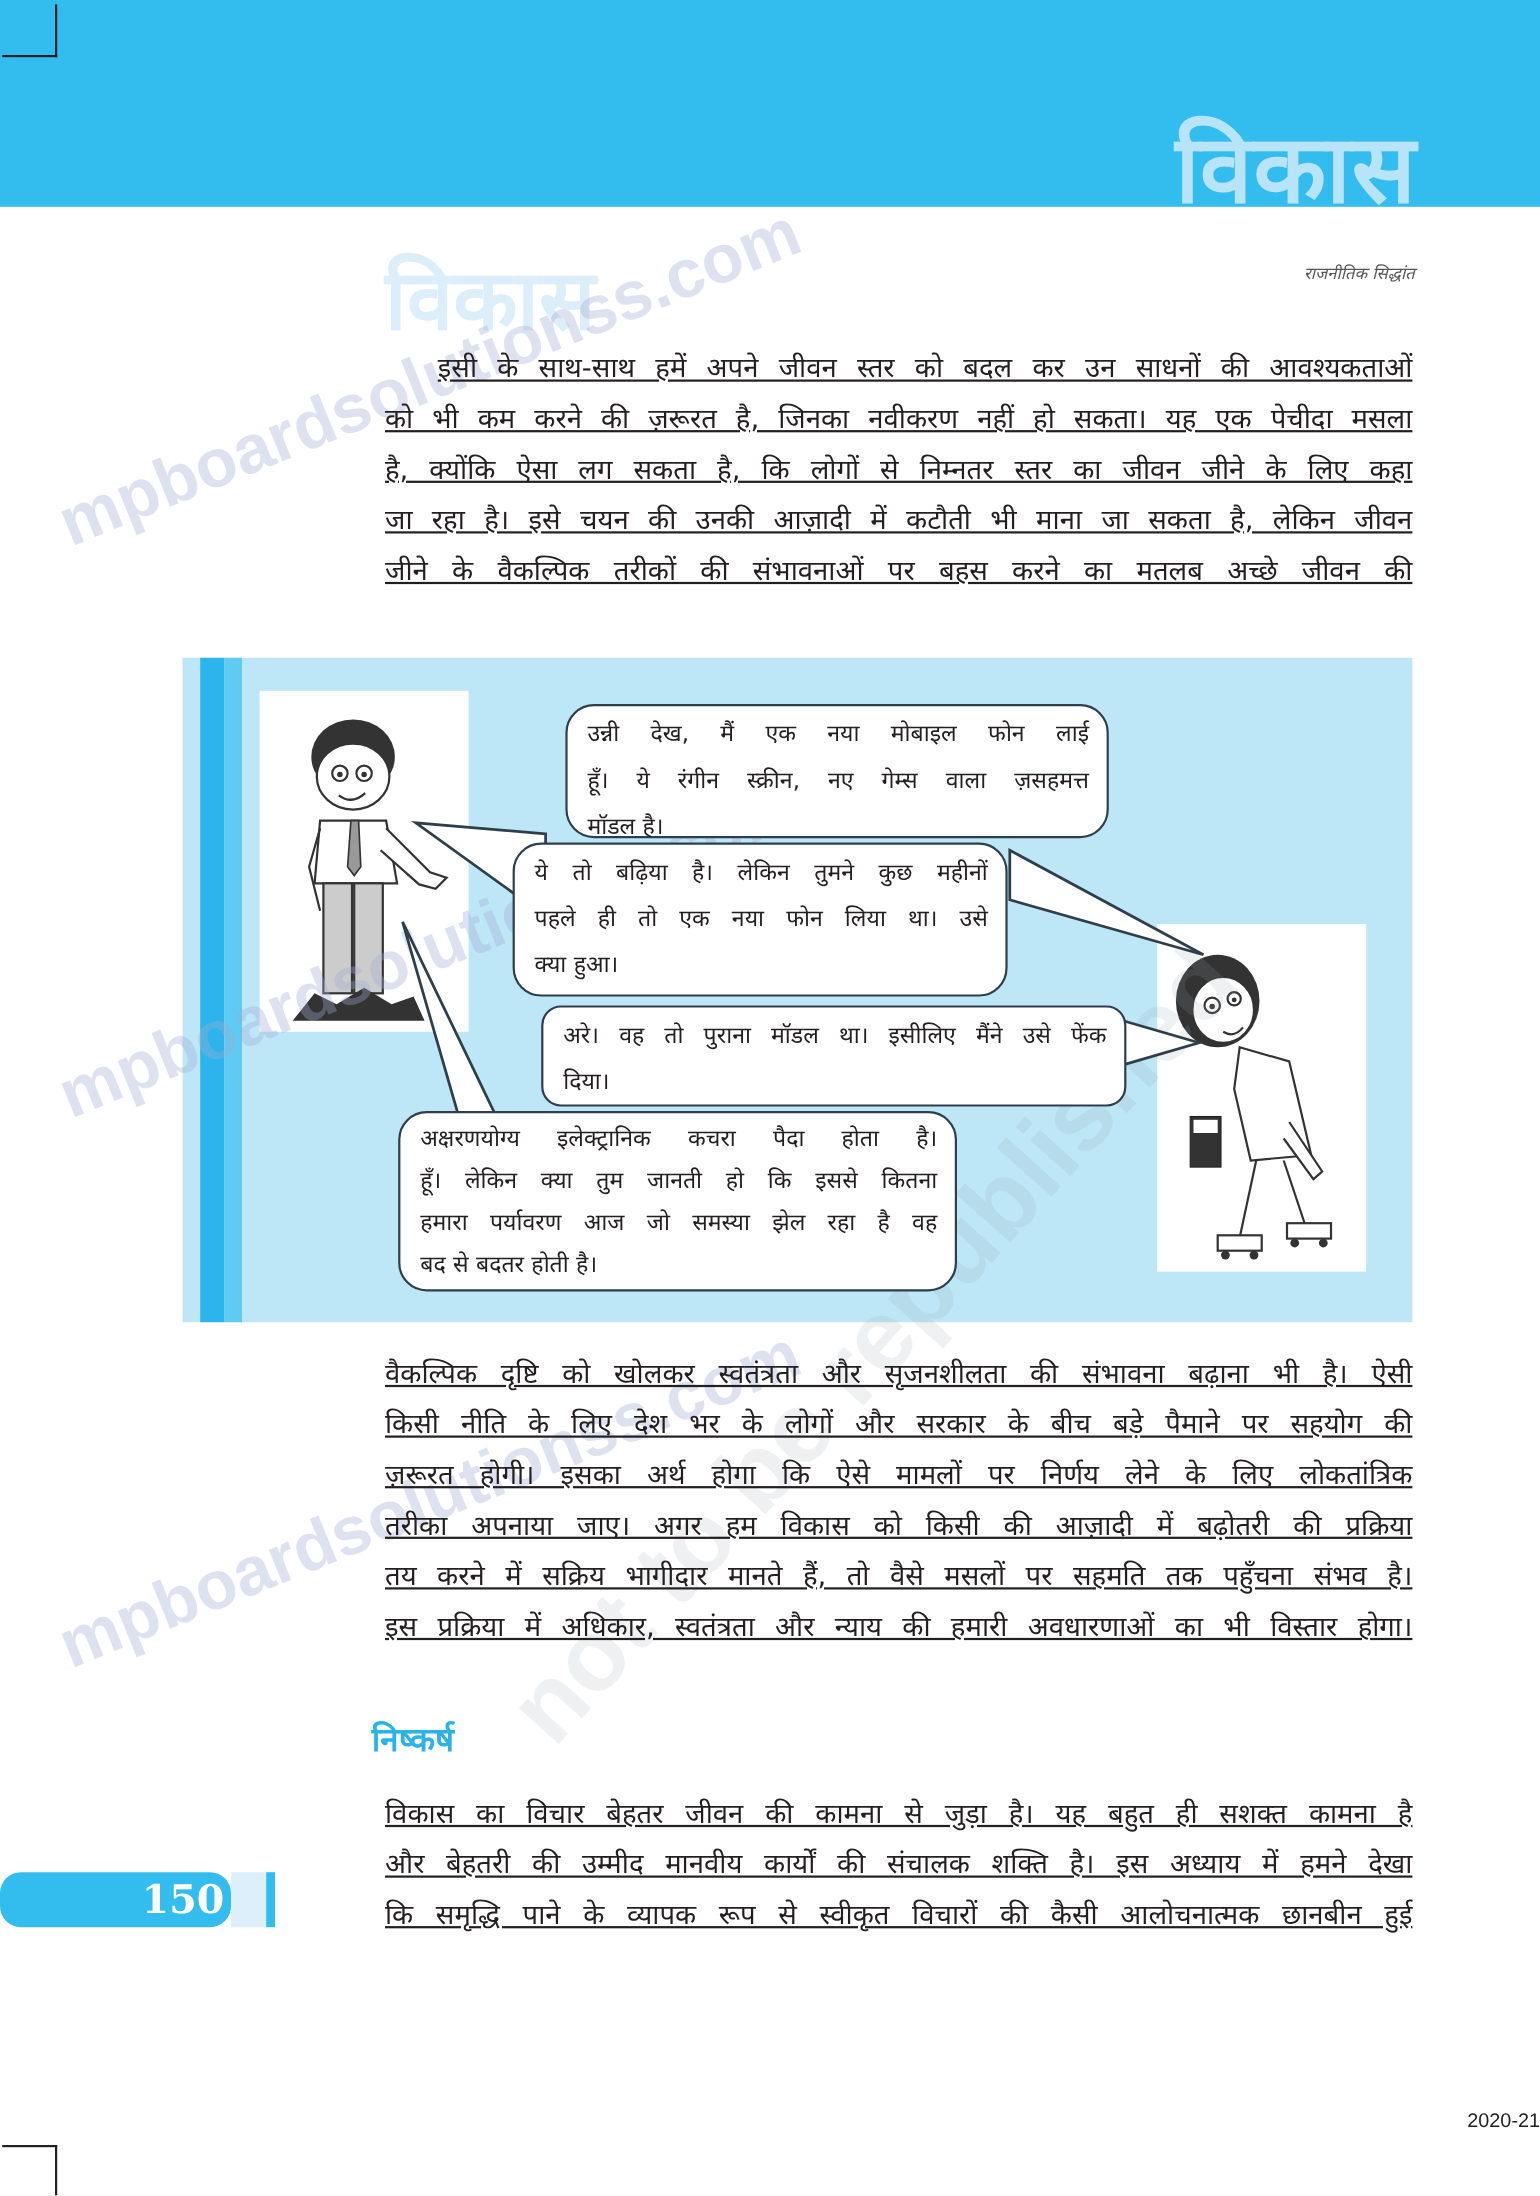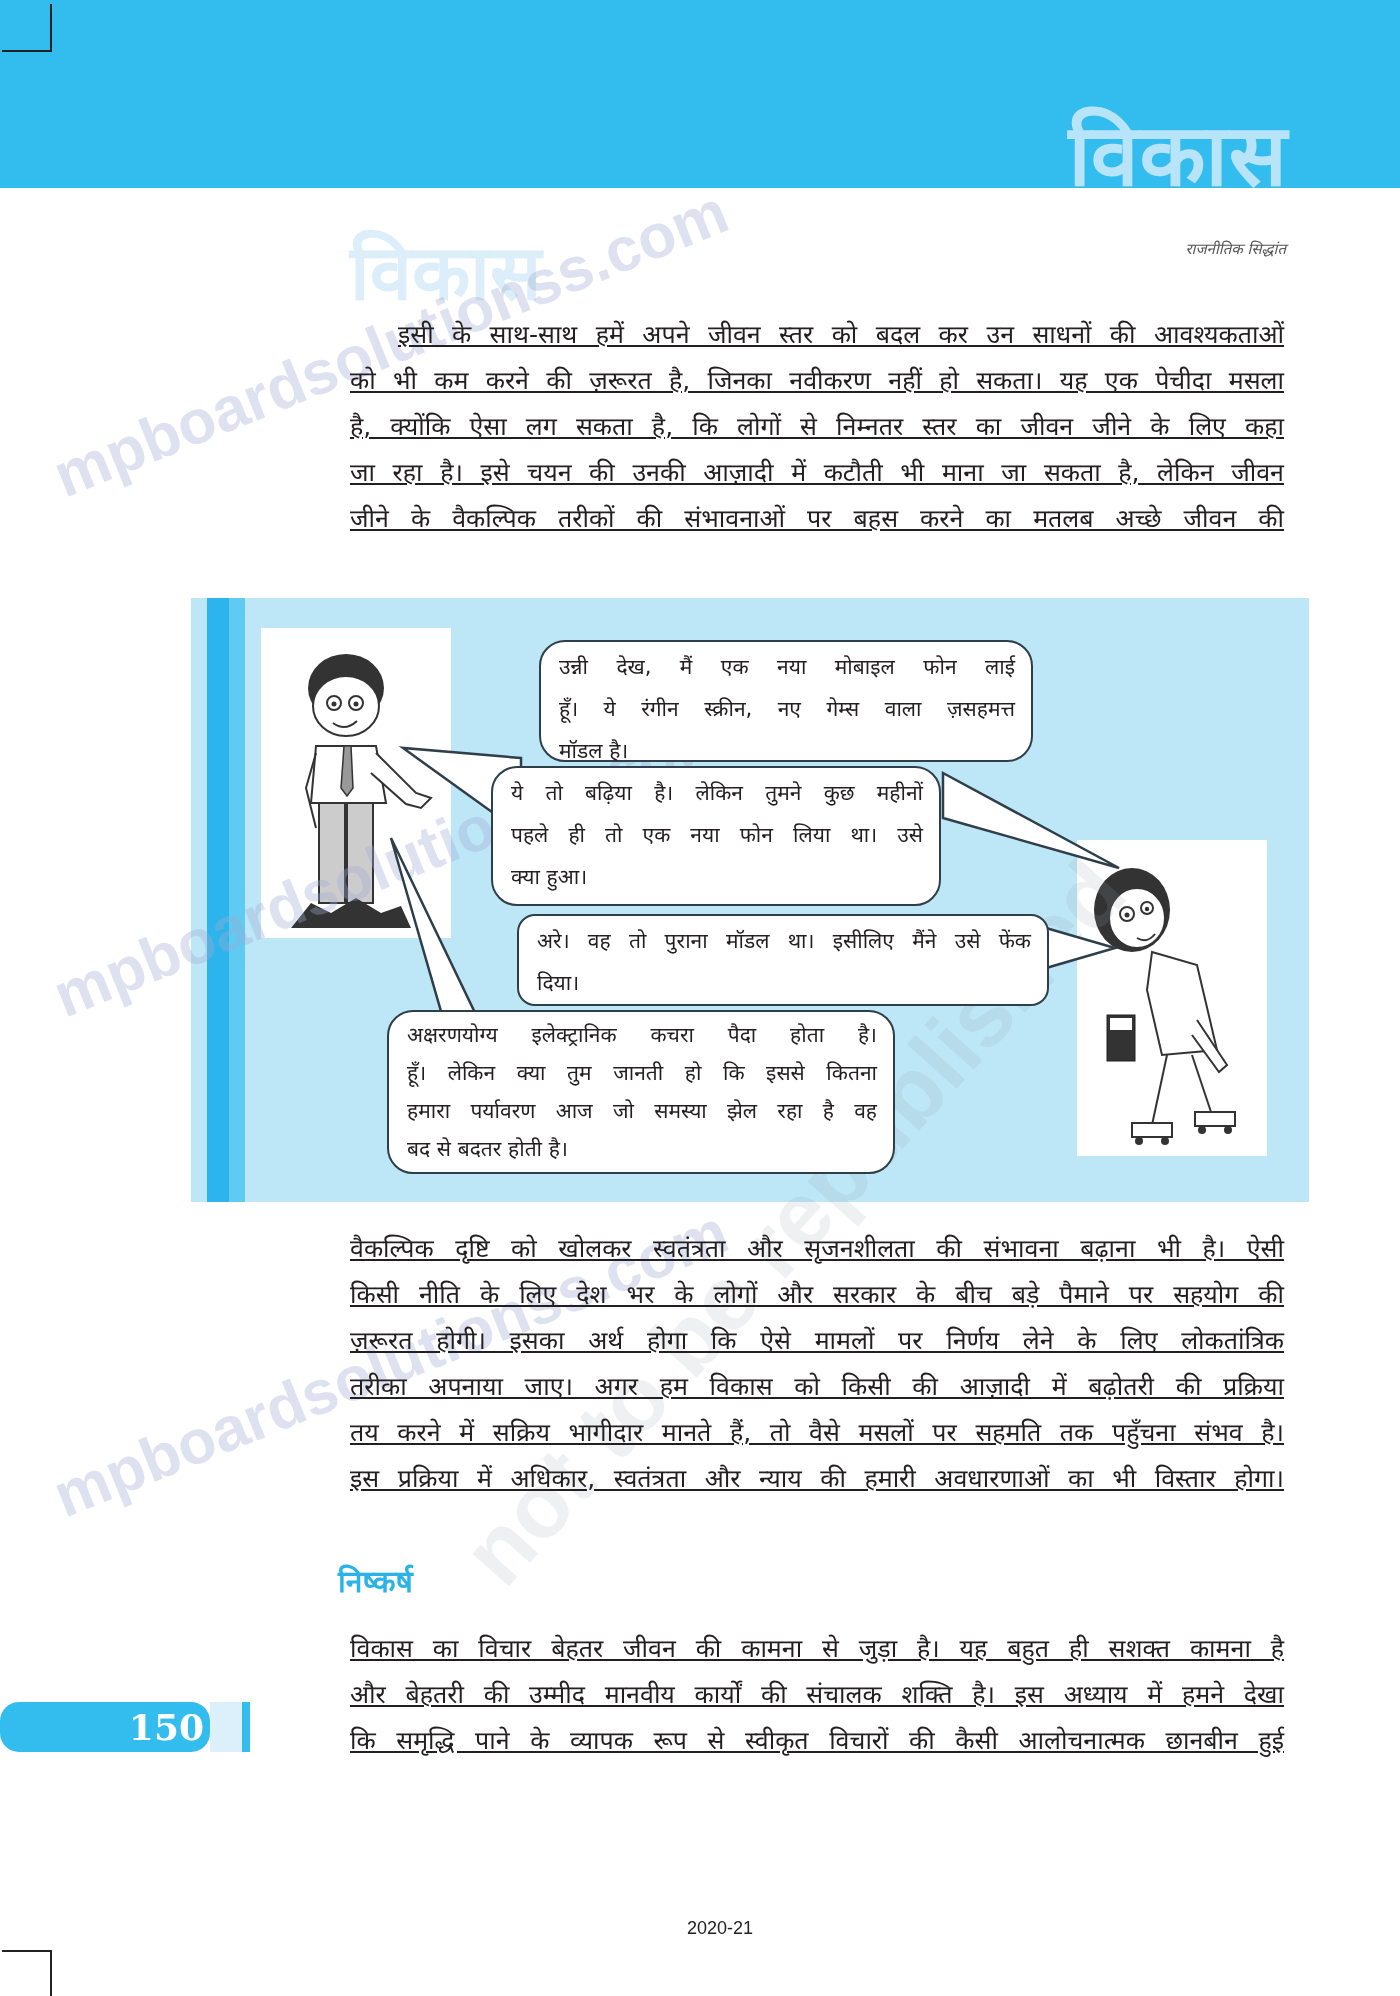--- a/index.html
+++ b/index.html
@@ -38,21 +38,20 @@
     .text-block {
       position: absolute; left: 350px; width: 934px;
       font-size: 25px; line-height: 46px; text-align: justify;
       font-family: "DejaVu Sans", sans-serif; color: #231f20; z-index: 2; text-decoration: underline;
     }
     .line { display: block; text-align: justify; text-align-last: justify; white-space: nowrap; }
 
     .illus-box {
       position: absolute; left: 166px; top: 598px; width: 1118px; height: 604px;
       background: #bde6f7;
-      margin-left: 25px;
     }
     .illus-bar-dark {
       position: absolute; left: 16px; top: 0; width: 22px; height: 604px; background: #2eb4ec;
     }
     .illus-bar-light {
       position: absolute; left: 38px; top: 0; width: 16px; height: 604px; background: #5fcbf3;
     }
     .char-panel {
       position: absolute; background: #ffffff;
     }
@@ -75,21 +74,21 @@
       background: #33bdee; color: #fff; text-align: right; padding-right: 6px;
       font-family: "DejaVu Serif", serif; font-weight: bold; font-size: 36px; line-height: 50px; border-radius: 19px;
     }
     .page-badge-light {
       position: absolute; left: 210px; top: 1702px; width: 32px; height: 50px; background: #dcf0fb;
     }
     .page-badge-edge {
       position: absolute; left: 242px; top: 1702px; width: 8px; height: 50px; background: #33bdee;
     }
     .footer-year {
-      position: absolute; left: 0; width: 1400px; top: 1918px; text-align: center;
+      position: absolute; left: 0; width: 1400px; top: 1918px; text-align: right;
       font-size: 18px; color: #222; font-family: "Liberation Sans", sans-serif; padding-left: 40px;
     }
 
     .wm {
       position: absolute; color: rgba(160,170,210,0.35); font-weight: bold;
       font-family: "Liberation Sans", sans-serif; z-index: 1; white-space: nowrap;
       transform-origin: left bottom; pointer-events: none;
     }
   </style>
 </head>

